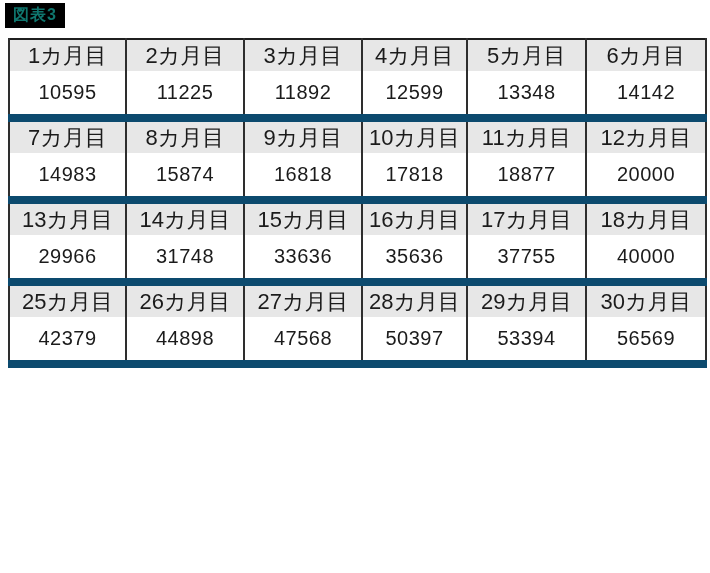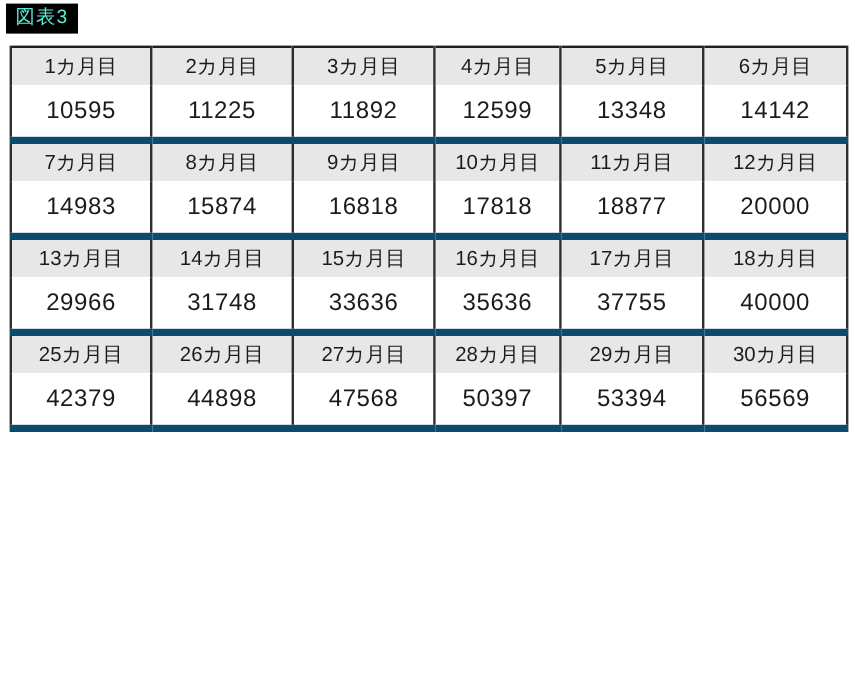--- a/index.html
+++ b/index.html
@@ -3,50 +3,50 @@
 <meta charset="utf-8">
 <style>
   html,body{margin:0;padding:0;}
   body{
     width:710px;height:573px;background:#ffffff;position:relative;
     font-family:"Liberation Sans","DejaVu Sans",sans-serif;
     color:#1b1b1b;overflow:hidden;
   }
   .figure-label{
     position:absolute;left:5px;top:3px;
-    background:#000000;color:#5eead4;
-    font-weight:normal;font-size:16px;line-height:1;
+    background:#000000;color:#0f766e;
+    font-weight:bold;font-size:16px;line-height:1;
     padding:4px 8px 5px 8px;letter-spacing:1px;
   }
   table.month-table{
     position:absolute;left:8px;top:38px;
     width:697px;table-layout:fixed;
     border-collapse:collapse;
     border:2px solid #1f1f1f;
   }
   table.month-table td{
     text-align:center;vertical-align:middle;
     padding:0;
     border-left:2px solid #2e2e2e;
     border-right:2px solid #2e2e2e;
     white-space:nowrap;overflow:hidden;
   }
   tr.hrow td{
     background:#e7e7e7;
     height:31px;
-    font-size:17px;
+    font-size:22px;
     border-top:none;border-bottom:none;
   }
   tr.vrow td{
     background:#ffffff;
     height:43px;
     font-size:20px;
     letter-spacing:0.5px;
     border-top:none;
-    border-bottom:6px solid #0c4a6e;
+    border-bottom:8px solid #0c4a6e;
     text-align:center;
   }
 </style>
 </head>
 <body>
 
 <div class="figure-label">図表3</div>
 
 <table class="month-table">
   <colgroup>

